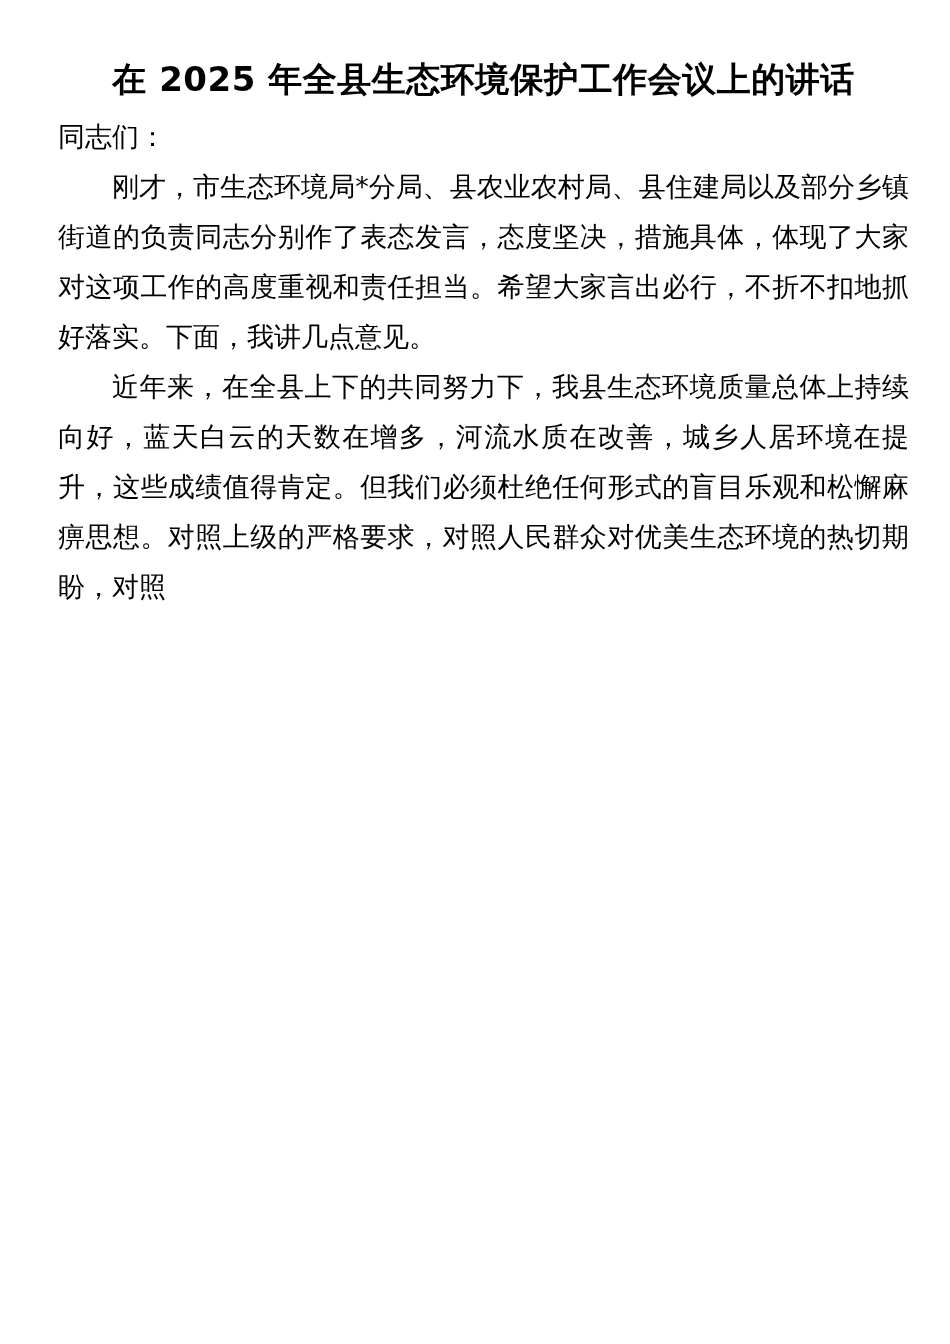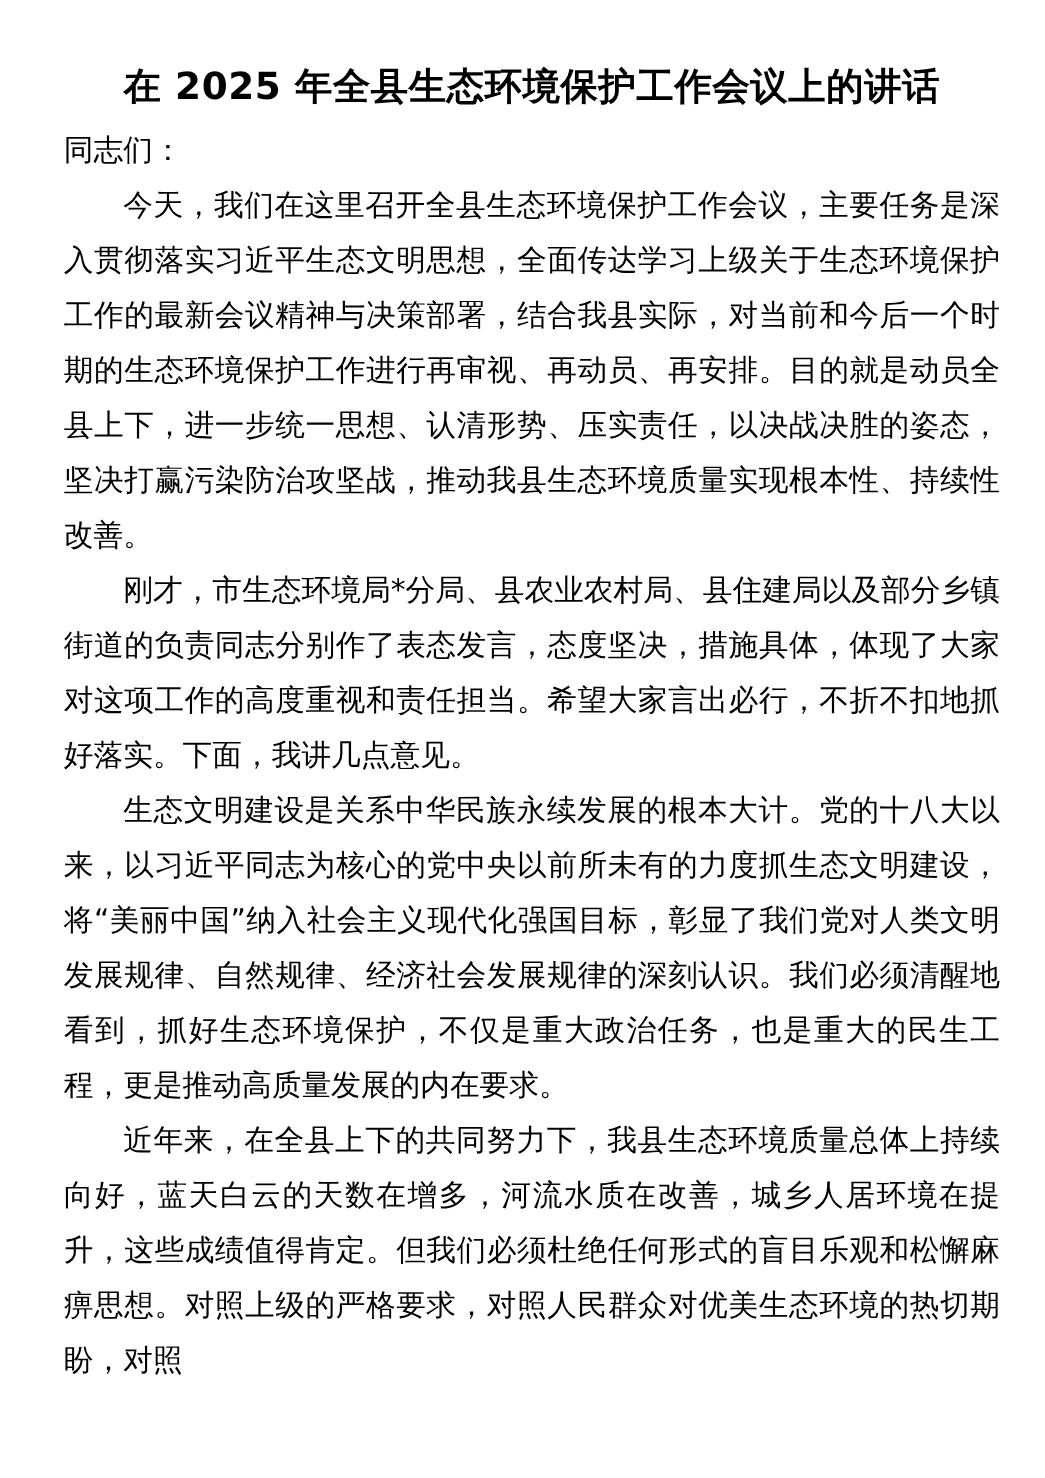--- a/index.html
+++ b/index.html
@@ -46,22 +46,20 @@
 </style>
 </head>
 <body>
 
 <div class="page">
 
   <div class="doc-title">在 2025 年全县生态环境保护工作会议上的讲话</div>
 
   <p class="para">同志们：</p>
 
-  <p class="para indent">今天，我们在这里召开全县生态环境保护工作会议，主要任务是深入贯彻落实习近平生态文明思想，全面传达学习上级关于生态环境保护工作的最新会议精神与决策部署，结合我县实际，对当前和今后一个时期的生态环境保护工作进行再审视、再动员、再安排。目的就是动员全县上下，进一步统一思想、认清形势、压实责任，以决战决胜的姿态，坚决打赢污染防治攻坚战，推动我县生态环境质量实现根本性、持续性改善。</p>
 
   <p class="para indent">刚才，市生态环境局*分局、县农业农村局、县住建局以及部分乡镇街道的负责同志分别作了表态发言，态度坚决，措施具体，体现了大家对这项工作的高度重视和责任担当。希望大家言出必行，不折不扣地抓好落实。下面，我讲几点意见。</p>
 
 
-  <p class="para indent">生态文明建设是关系中华民族永续发展的根本大计。党的十八大以来，以习近平同志为核心的党中央以前所未有的力度抓生态文明建设，将“美丽中国”纳入社会主义现代化强国目标，彰显了我们党对人类文明发展规律、自然规律、经济社会发展规律的深刻认识。我们必须清醒地看到，抓好生态环境保护，不仅是重大政治任务，也是重大的民生工程，更是推动高质量发展的内在要求。</p>
 
   <p class="para indent">近年来，在全县上下的共同努力下，我县生态环境质量总体上持续向好，蓝天白云的天数在增多，河流水质在改善，城乡人居环境在提升，这些成绩值得肯定。但我们必须杜绝任何形式的盲目乐观和松懈麻痹思想。对照上级的严格要求，对照人民群众对优美生态环境的热切期盼，对照</p>
 
 </div>
 
 </body></html>

